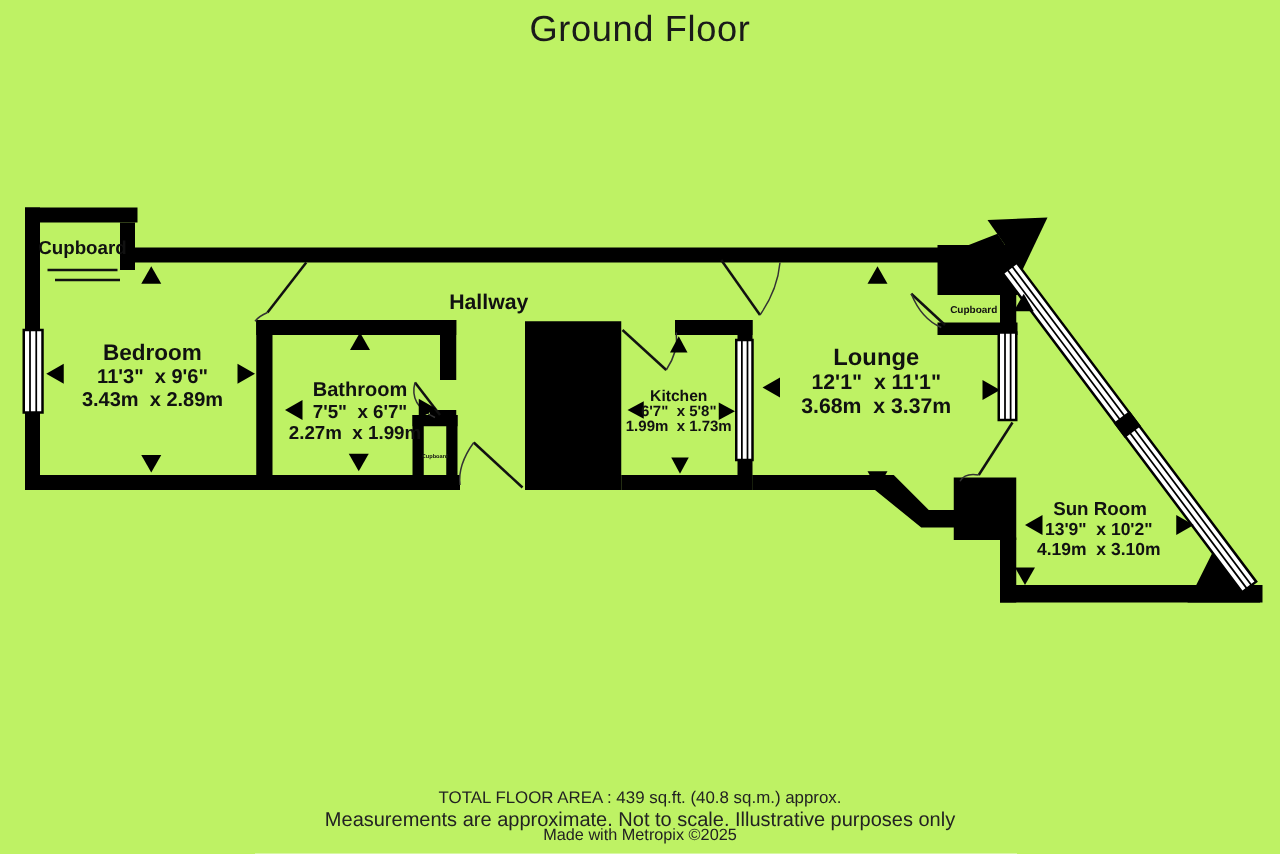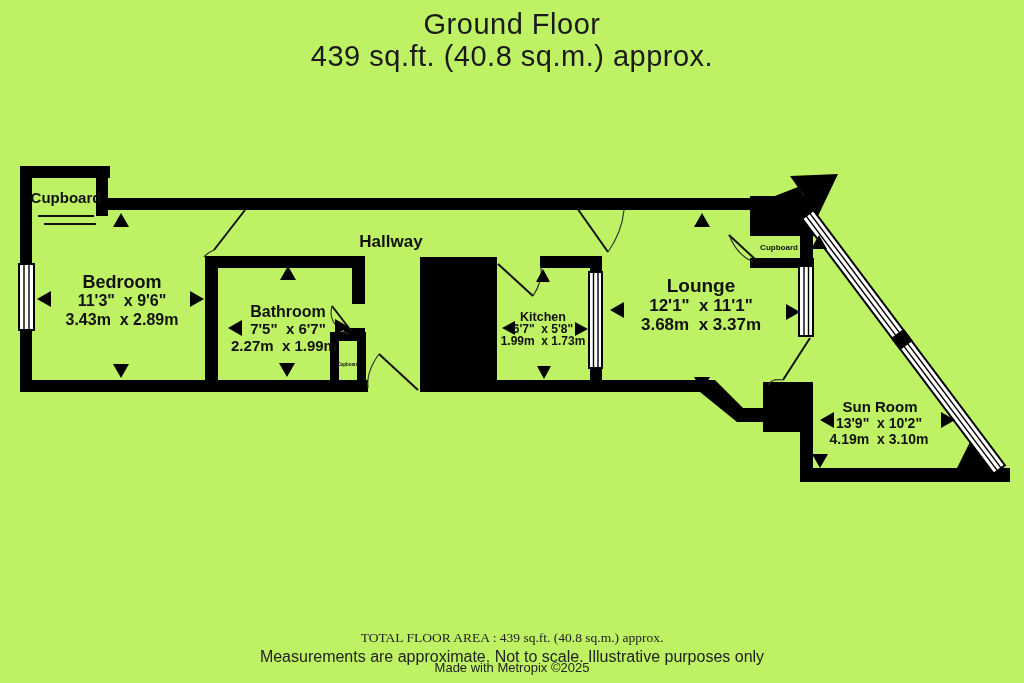--- a/index.html
+++ b/index.html
@@ -2,37 +2,36 @@
 <html><head>
 <meta charset="utf-8">
 <style>
   html,body{margin:0;padding:0;background:#ffffff;}
   .page{position:relative;width:1024px;height:683px;background:#bef264;overflow:hidden;
         font-family:"Liberation Sans",sans-serif;color:#1a1a1a;}
   .title{position:absolute;top:8px;left:0;width:100%;text-align:center;
          font-size:29px;line-height:32px;color:#1a1a1a;letter-spacing:0.5px;}
   .plan-svg{position:absolute;left:0;top:0;width:1024px;height:683px;}
   .footer{position:absolute;left:0;width:100%;text-align:center;color:#222;}
-  .footer-line1{top:630px;font-size:13.5px;position:absolute;width:100%;font-family:Liberation Serif, serif;}
+  .footer-line1{top:630px;font-size:13.5px;position:absolute;width:100%;}
   .footer-line2{top:648px;font-size:16px;position:absolute;width:100%;}
   .footer-line3{top:660px;font-size:13px;position:absolute;width:100%;}
   svg text{white-space:pre;font-family:"Liberation Sans",sans-serif;font-weight:bold;fill:#111;}
   .arc{fill:none;stroke:#333;stroke-width:1.2;}
   .leaf{stroke:#111;stroke-width:2;}
   .win{fill:#fff;stroke:#000;stroke-width:2;}
   .winline{stroke:#000;stroke-width:1.4;}
 </style>
 </head>
 <body>
 
 <div class="page">
 
   <div class="title">
     <div>Ground Floor</div>
-    <div>439 sq.ft. (40.8 sq.m.) approx.</div>
   </div>
 
   <svg class="plan-svg" viewBox="0 0 1024 683">
 
     <g fill="#000">
 
       <rect x="20" y="166" width="90" height="12"></rect>
       <rect x="20" y="166" width="12" height="100"></rect>
       <rect x="96" y="178" width="12" height="38"></rect>
 

